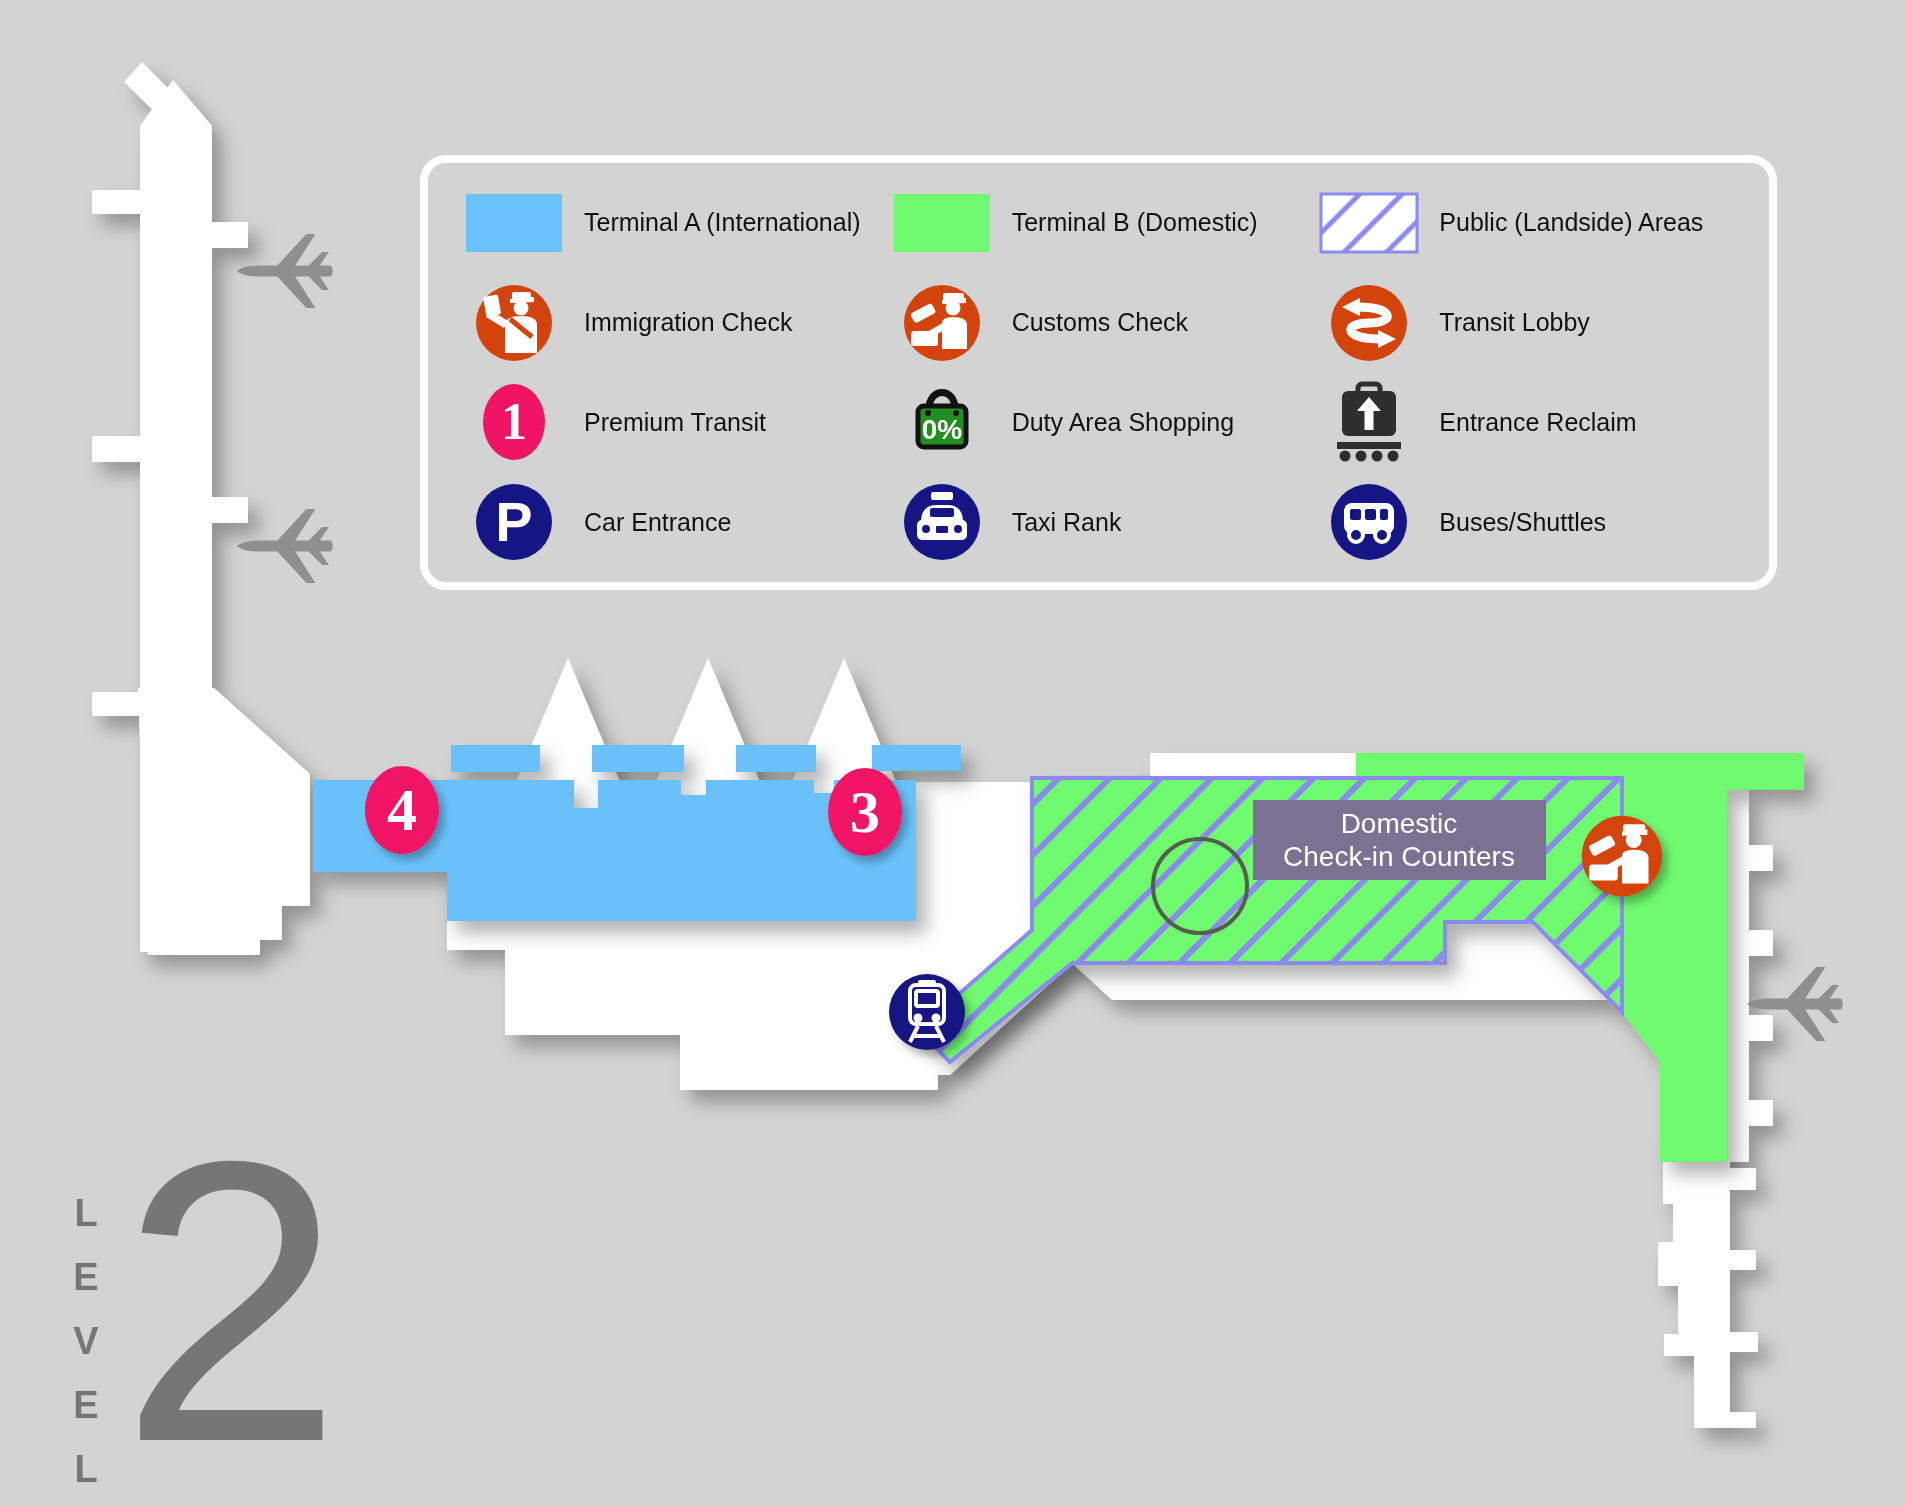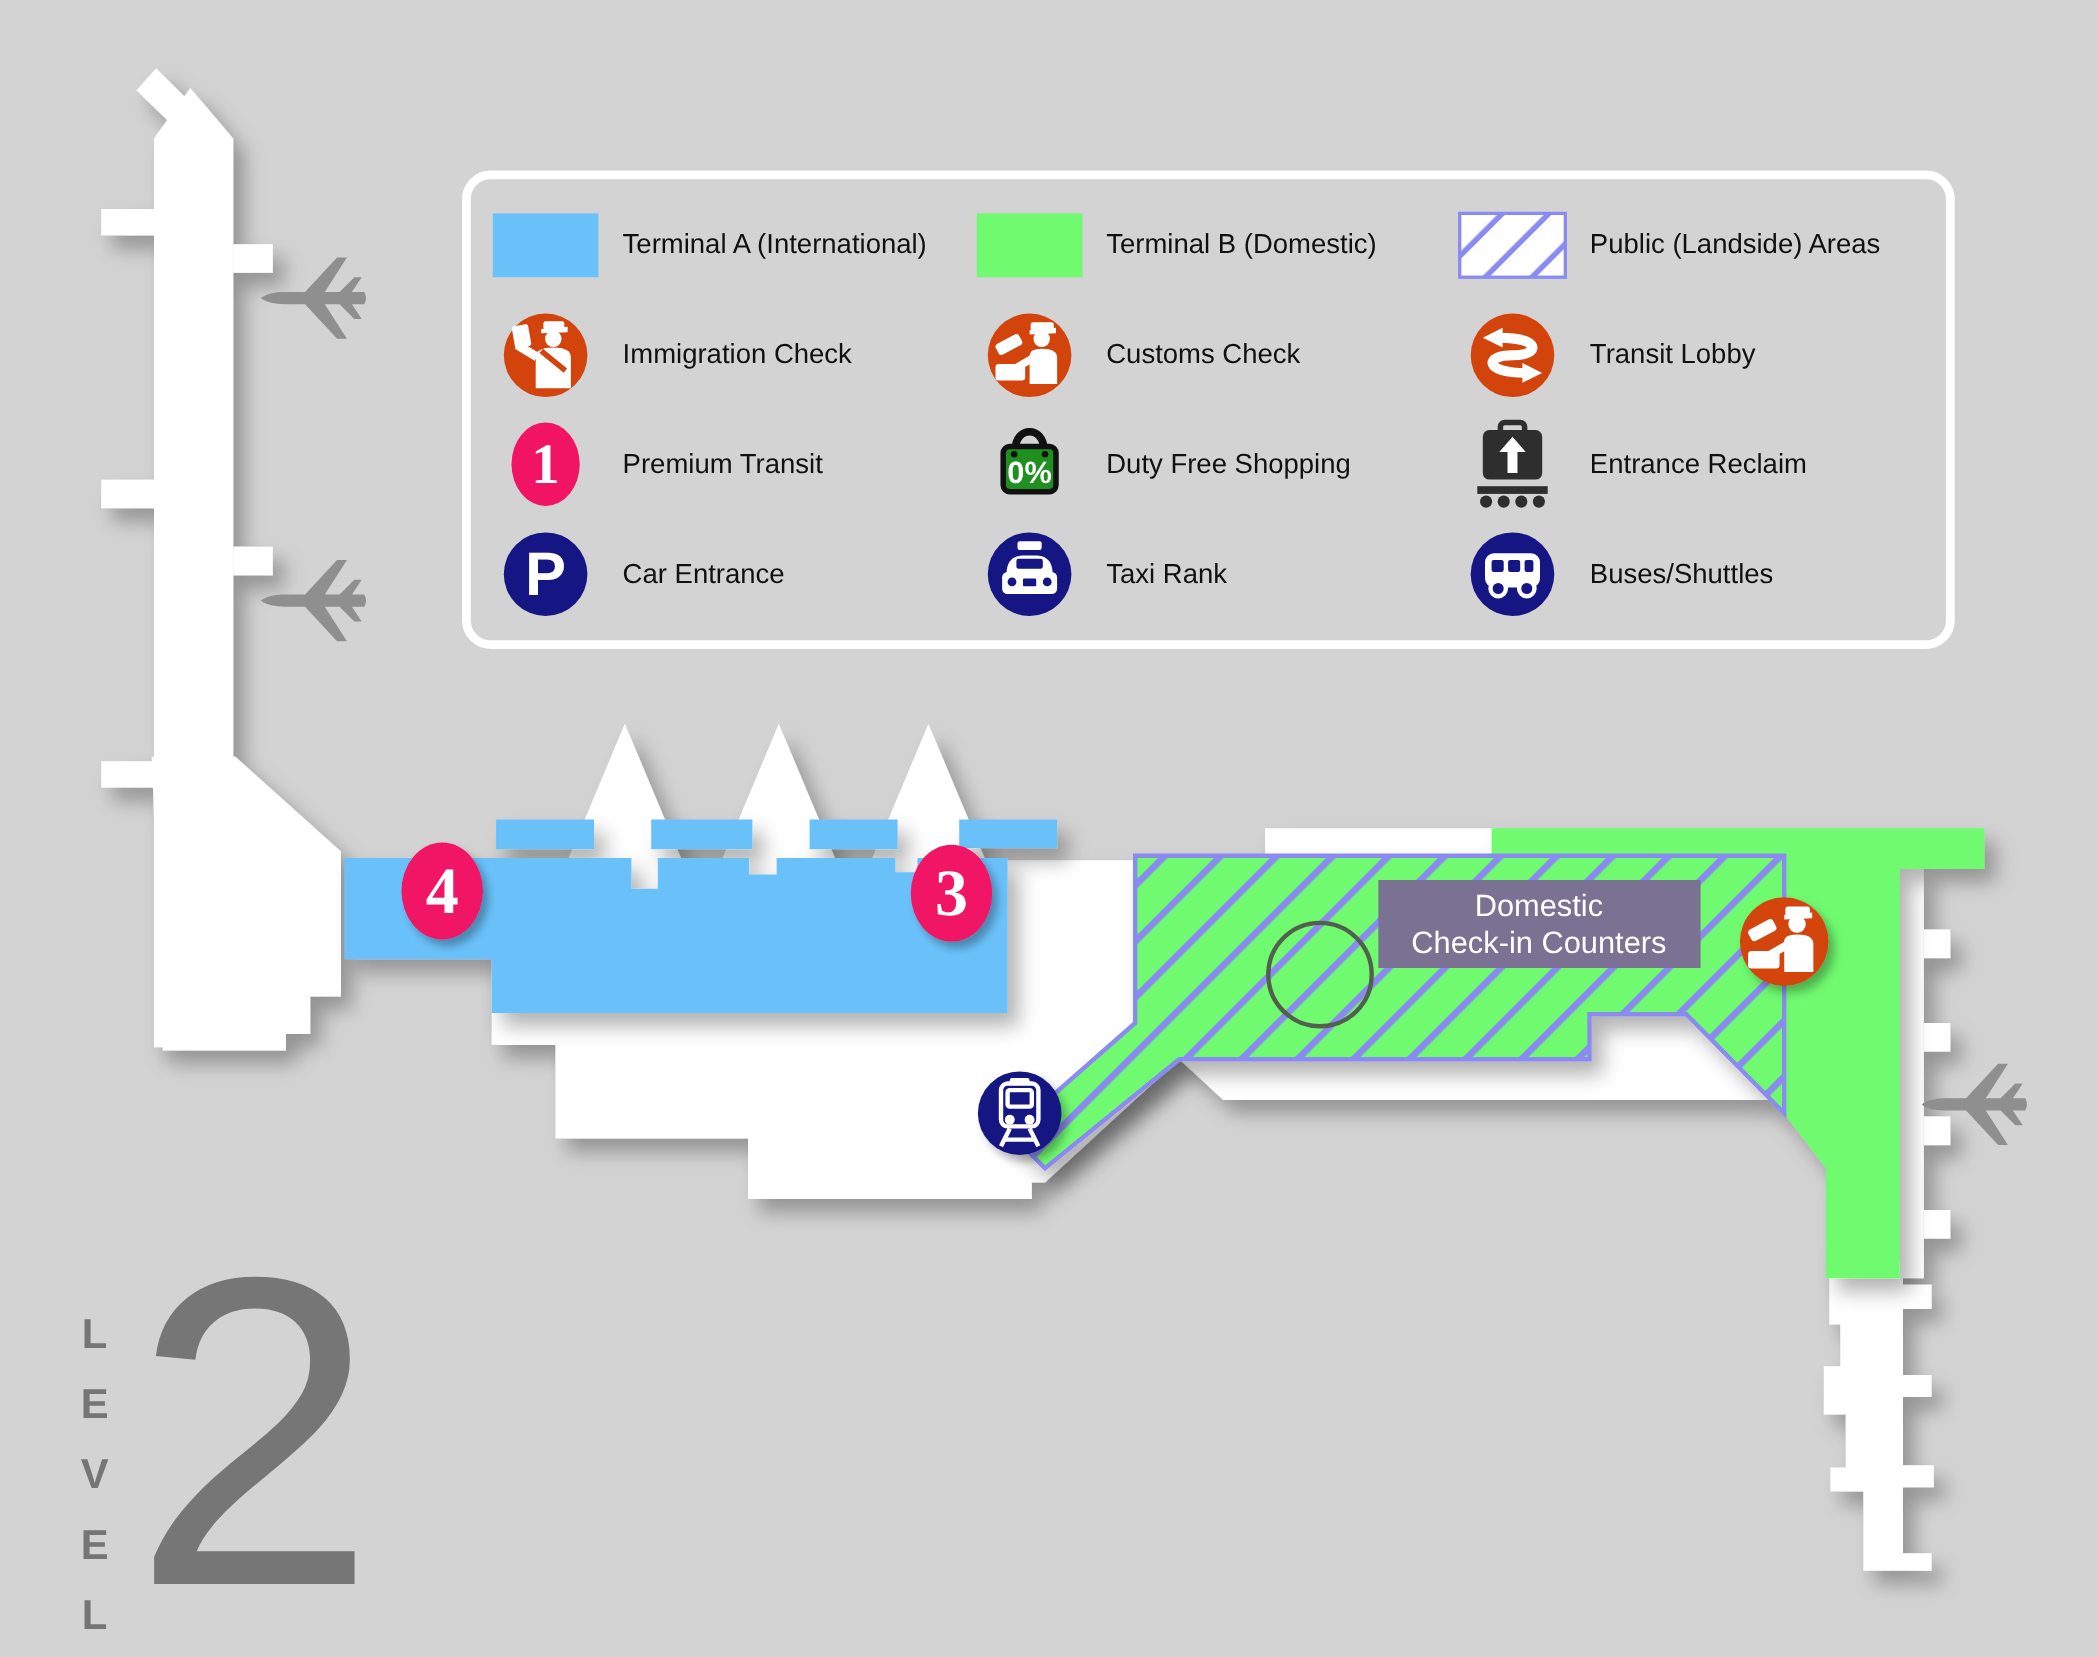--- a/index.html
+++ b/index.html
@@ -6,21 +6,21 @@
   body{
     width:1906px;height:1506px;position:relative;overflow:hidden;
     background:#d3d3d3;font-family:"Liberation Sans",sans-serif;
   }
   #map-stage{position:absolute;left:0;top:0;width:1906px;height:1506px;}
   
   .legend-box{
     position:absolute;left:420px;top:155px;width:1357px;height:435px;
     box-sizing:border-box;border:8px solid #ffffff;border-radius:26px;
     display:grid;grid-template-columns:1fr 1fr 1fr;grid-auto-rows:1fr;
-    padding:10px 14px;column-gap:6px;
+    padding:10px 32px;column-gap:6px;
   }
   .lg-item{display:flex;align-items:center;gap:16px;min-width:0;}
   .lg-iconwrap{width:108px;min-width:108px;display:flex;justify-content:center;align-items:center;}
   .lg-label{font-size:25px;color:#101010;white-space:nowrap;}
   
   .level-word{
     position:absolute;left:64px;top:1192px;
     writing-mode:vertical-lr;text-orientation:upright;
     font-weight:bold;font-size:38px;letter-spacing:22px;color:#757575;
   }
@@ -289,21 +289,21 @@
         </svg>
       </span>
     <span class="lg-label">Premium Transit</span>
   </div>
   <div class="lg-item">
     <span class="lg-iconwrap">
       <svg width="86" height="86" viewBox="-43 -43 86 86">
           <use href="#sym-dutyfree"></use>
         </svg>
       </span>
-    <span class="lg-label">Duty Free Shopping</span>
+    <span class="lg-label">Duty Area Shopping</span>
   </div>
 
   <div class="lg-item">
     <span class="lg-iconwrap">
       <svg width="86" height="86" viewBox="-43 -43 86 86">
           <use href="#sym-baggage"></use>
         </svg>
       </span>
     <span class="lg-label">Entrance Reclaim</span>
   </div>

